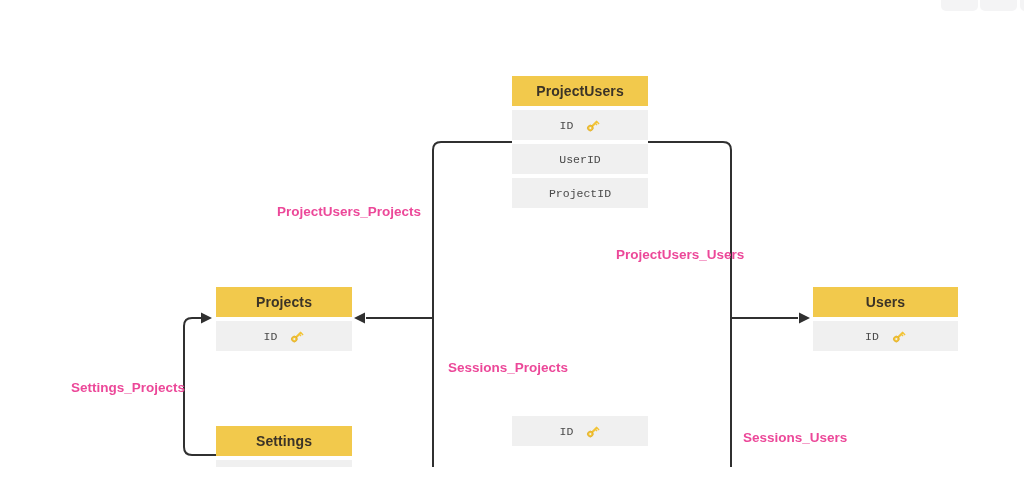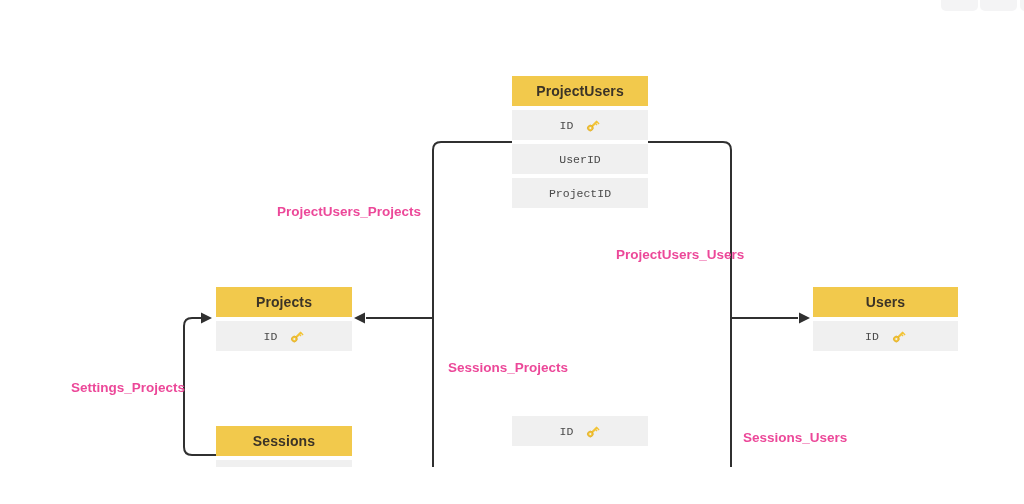--- a/index.html
+++ b/index.html
@@ -152,21 +152,21 @@
             <rect x="12.4" y="10" width="1.6" height="2.6" fill="#F2C335"></rect>
             <rect x="15.1" y="10" width="1.6" height="3.3" fill="#F2C335"></rect>
             <circle cx="5" cy="9.3" r="3.5" fill="#F2C335" stroke="#D9A41E" stroke-width="0.7"></circle>
             <circle cx="5" cy="9.3" r="1.3" fill="#F0F0F0"></circle>
           </g>
         </svg>
       </div>
     </div>
 
     <div class="table" id="t-settings">
-      <div class="t-header">Sessions</div>
+      <div class="t-header">Settings</div>
       <div class="t-row">
         <span class="f-name"></span>
       </div>
     </div>
 
     <div class="table" id="t-sessions">
       <div class="t-row">
         <span class="f-name">ID</span>
         <svg class="key-icon" width="15" height="15" viewBox="0 0 18 18">
           <g transform="rotate(-45 9 9)">

